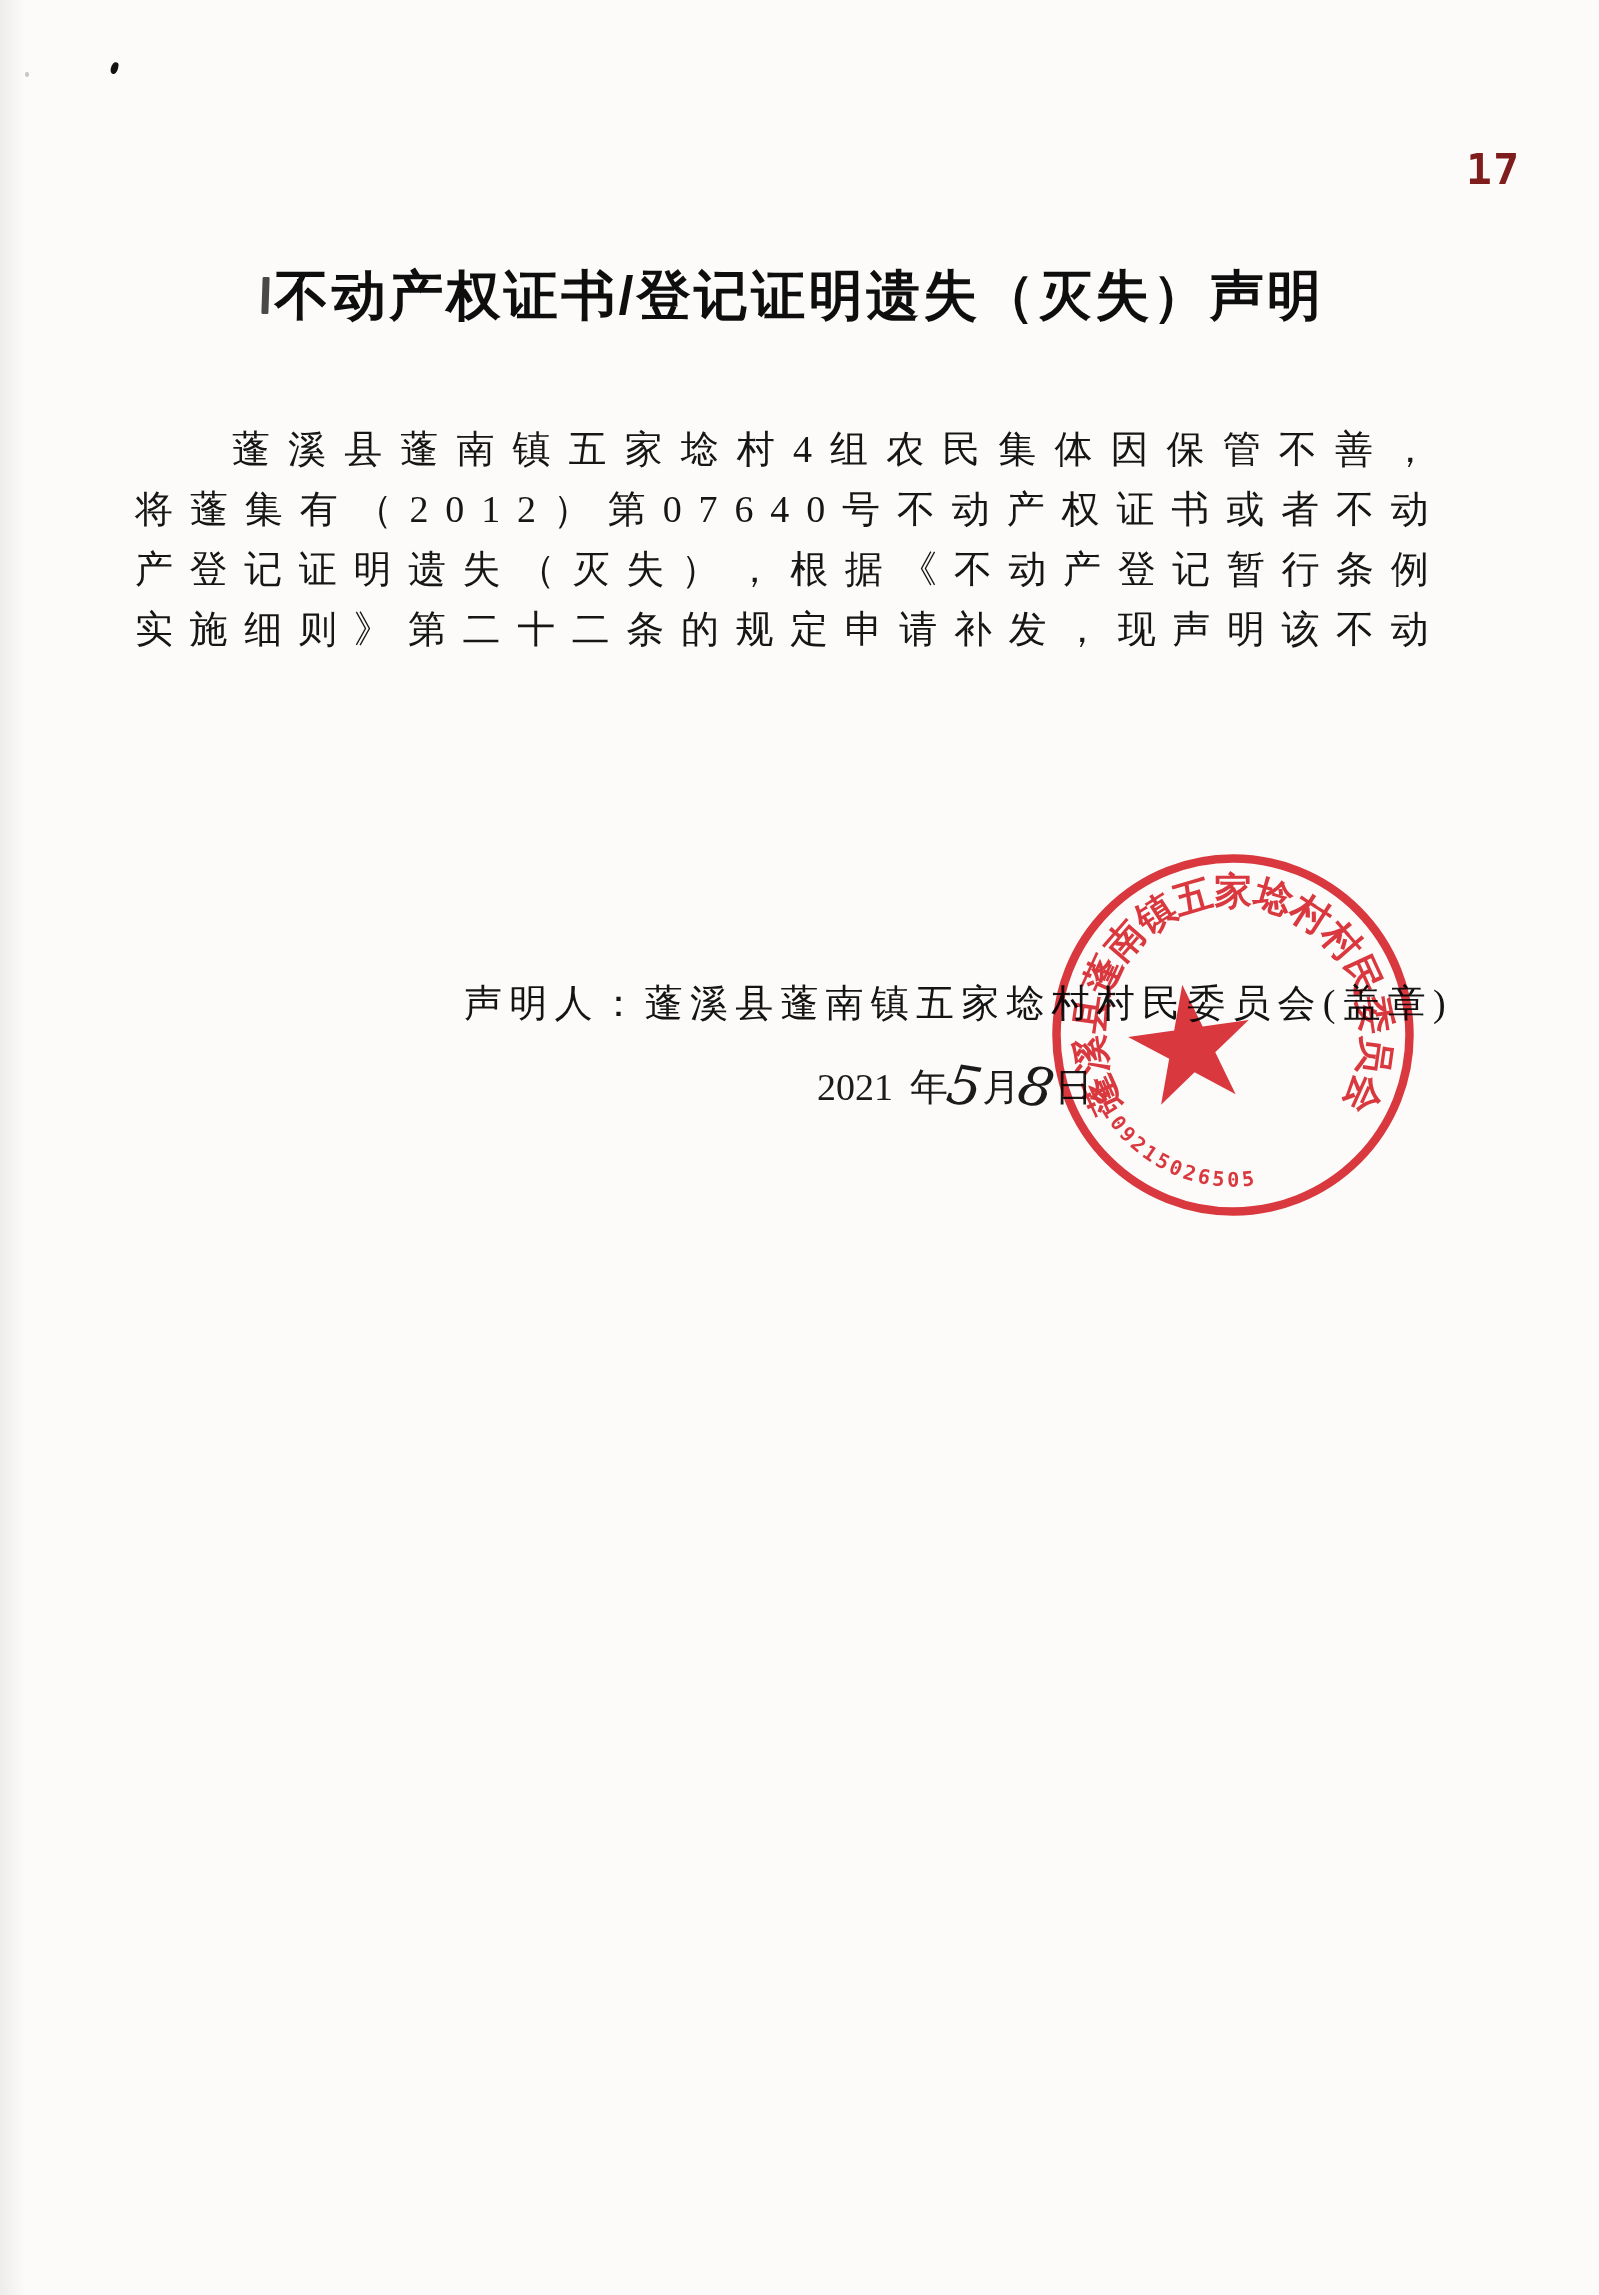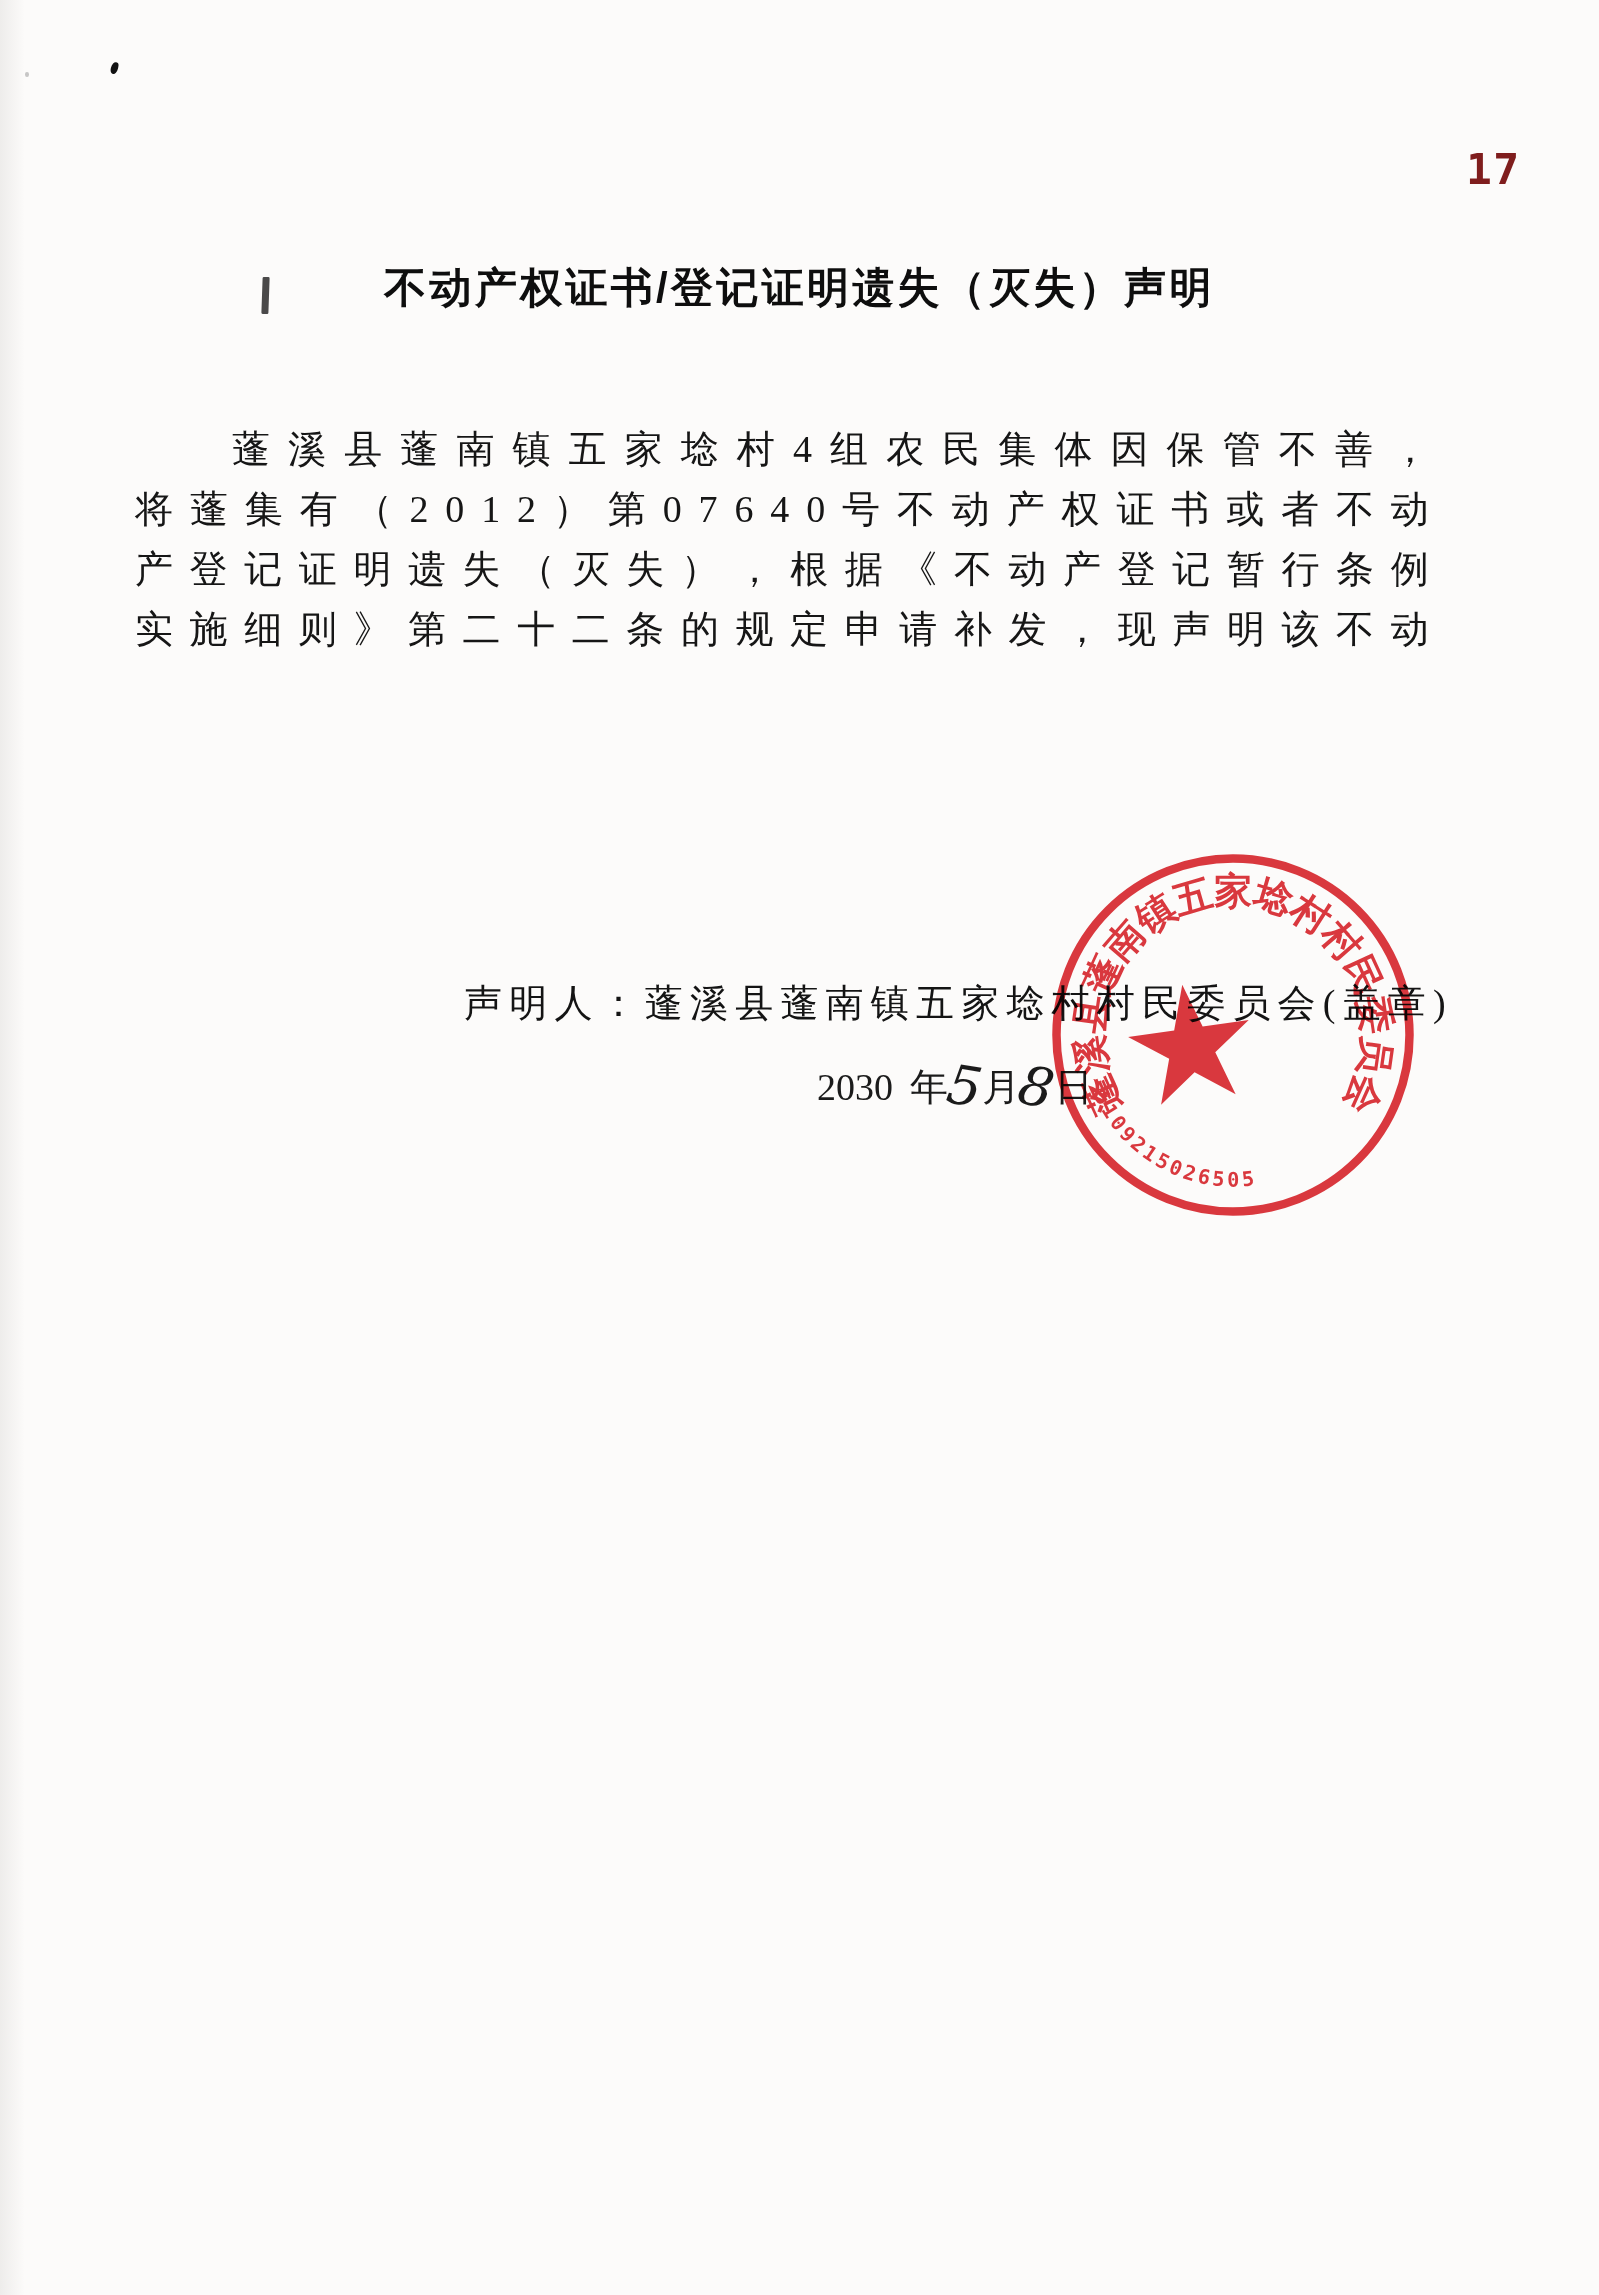--- a/index.html
+++ b/index.html
@@ -27,21 +27,21 @@
   }
   .page-number {
     position:absolute; left:1466px; top:144px;
     font-family:"DejaVu Sans Mono", monospace; font-weight:700;
     font-size:43px; letter-spacing:1.3px; color:#7f1d1d;
   }
   .doc-title {
     position:absolute; left:0; top:260px; width:100%;
     text-align:center;
     font-family:"Liberation Sans", sans-serif; font-weight:900;
-    font-size:42px; letter-spacing:3.3px; color:#0e0e0e;
+    font-size:54px; letter-spacing:3.3px; color:#0e0e0e;
   }
   .body-block {
     position:absolute; left:135px; top:419px; width:1294px;
     font-size:38px;
   }
   .bline { height:60px; line-height:60px; white-space:nowrap; }
   .bline.justified { display:flex; justify-content:space-between; }
   .bline.indent { padding-left:97px; }
   .bline.natural { letter-spacing:17.7px; }
   .bline.tight { padding-left:62px; letter-spacing:5.9px; }
@@ -191,21 +191,21 @@
       <span>明</span>
       <span>该</span>
       <span>不</span>
       <span>动</span>
     </div>
 </div>
 
 <div class="signer-line">声明人：蓬溪县蓬南镇五家埝村村民委员会(盖章)</div>
 
 <div class="date-line">
-  <span>2030</span><span class="gap"></span><span>年</span><span class="hand month">5</span><span>月</span><span class="hand day">8</span><span>日</span>
+  <span>2021</span><span class="gap"></span><span>年</span><span class="hand month">5</span><span>月</span><span class="hand day">8</span><span>日</span>
 </div>
 
 <svg class="stamp" viewBox="-283 -283 566 566" xmlns="http://www.w3.org/2000/svg">
   <defs>
     <path id="arcTop" d="M -173.2 100 A 200 200 0 1 1 173.2 100" fill="none"></path>
     <path id="arcBottom" d="M -215.1 86.9 A 232 232 0 0 0 32.3 229.7" fill="none"></path>
   </defs>
   <circle cx="0" cy="0" r="270" fill="none" stroke="#d9282e" stroke-width="13"></circle>
   <path fill="#d9282e" transform="translate(-64,20) rotate(-8)" d="M 0 -98 L 22 -30.3 L 93.2 -30.3 L 35.6 11.6 L 57.6 79.3 L 0 37.4 L -57.6 79.3 L -35.6 11.6 L -93.2 -30.3 L -22 -30.3 Z"></path>
   <text class="ring-label">

